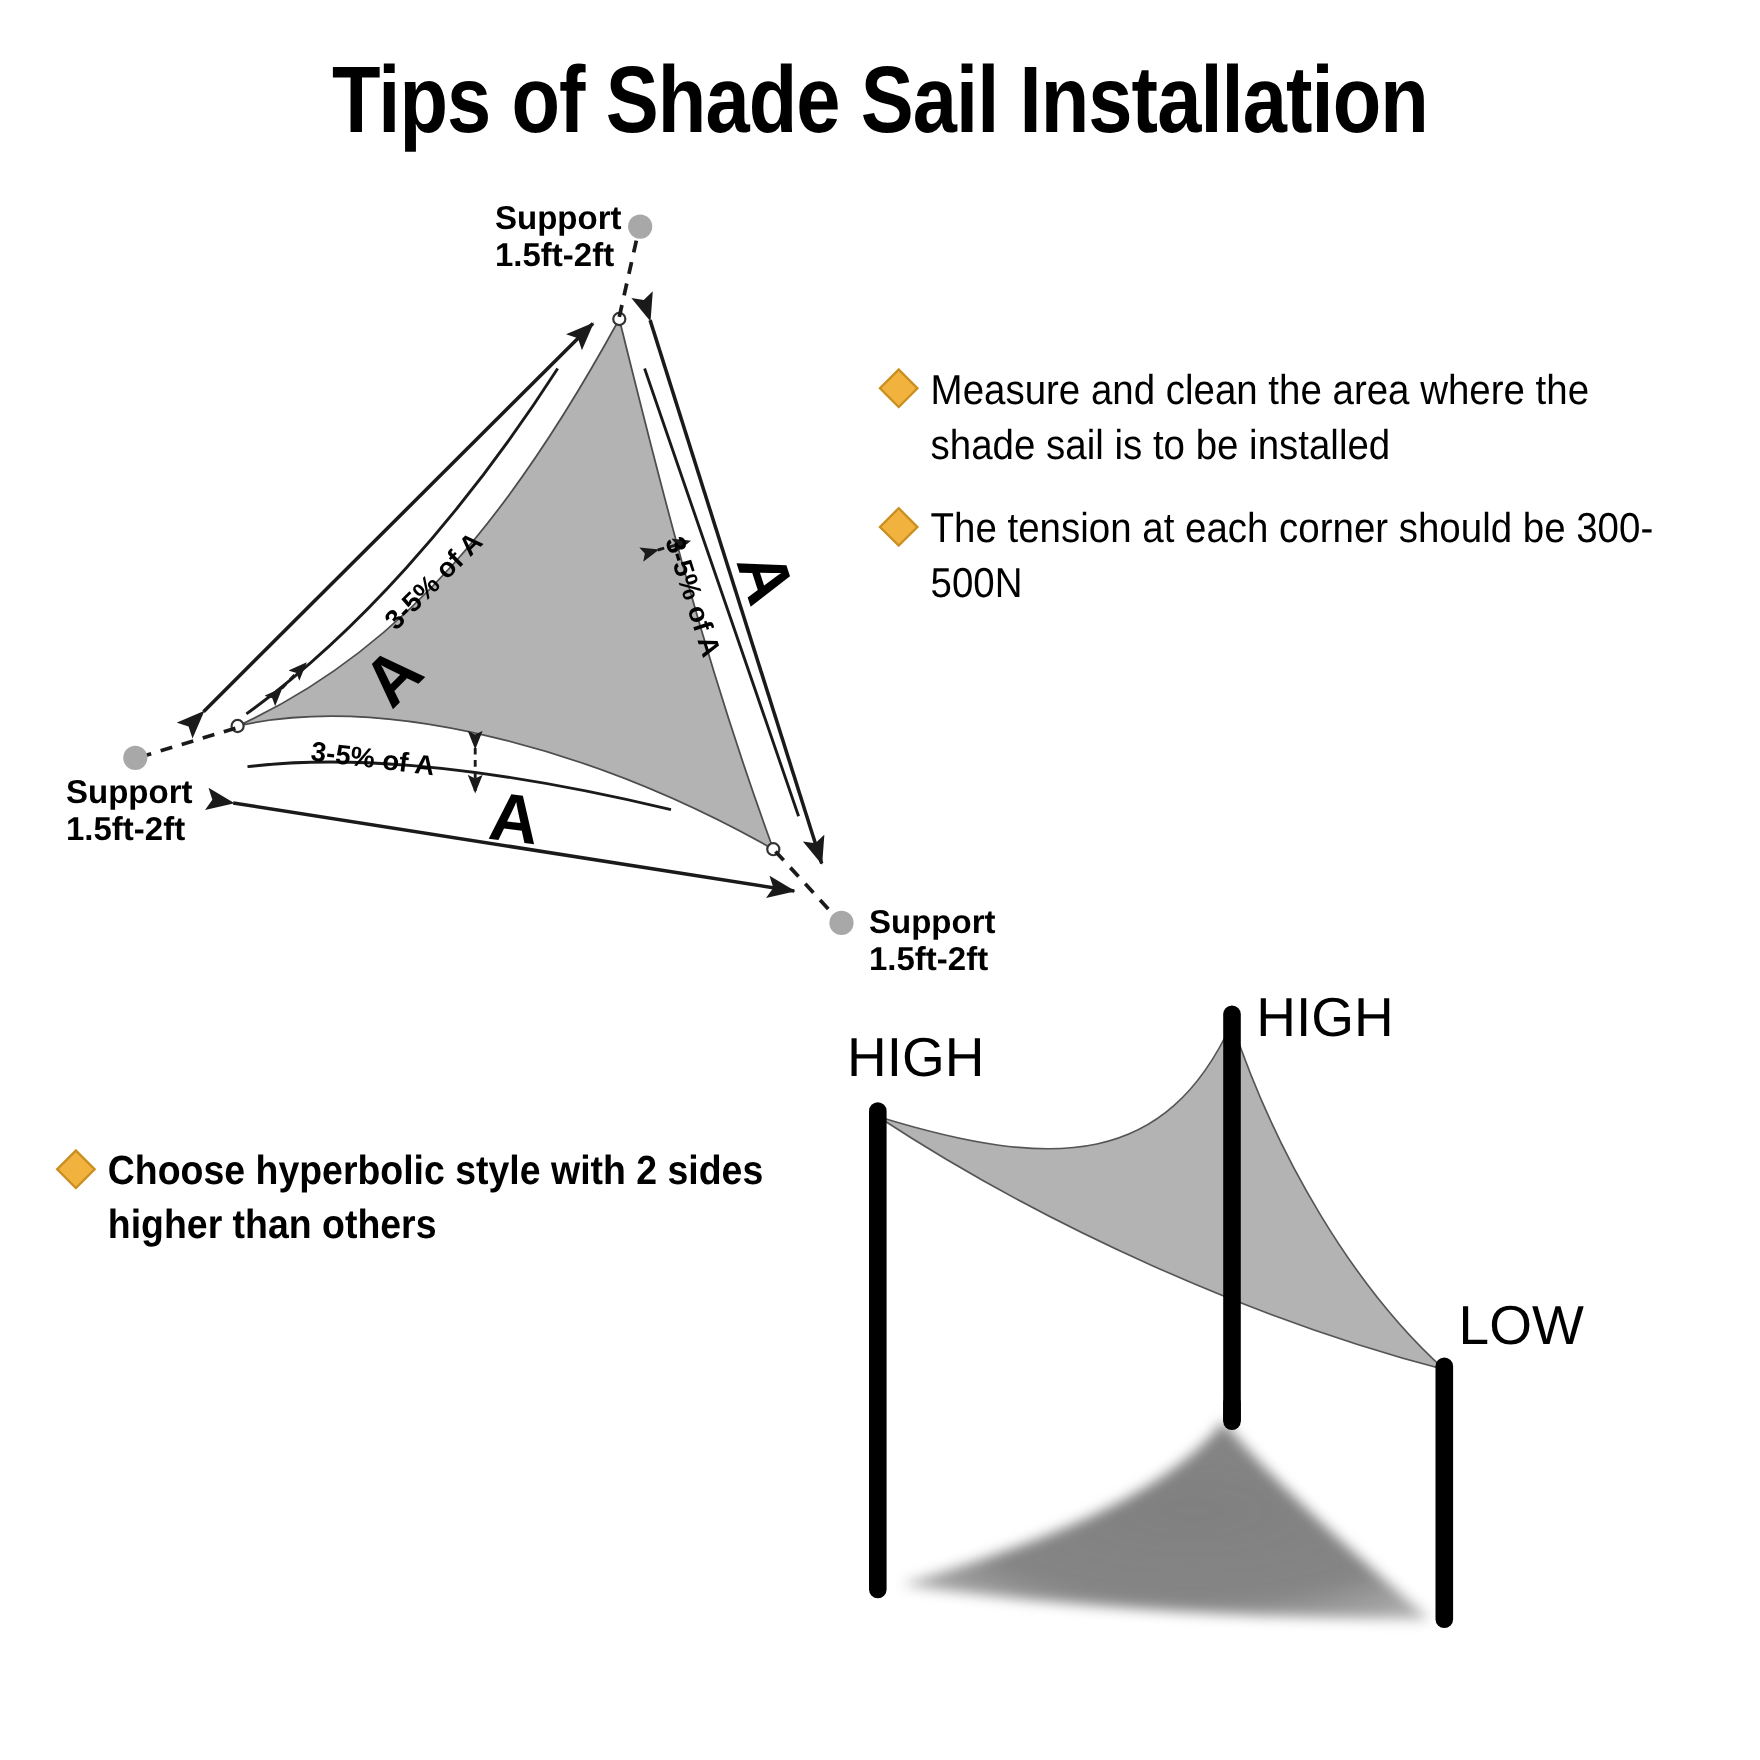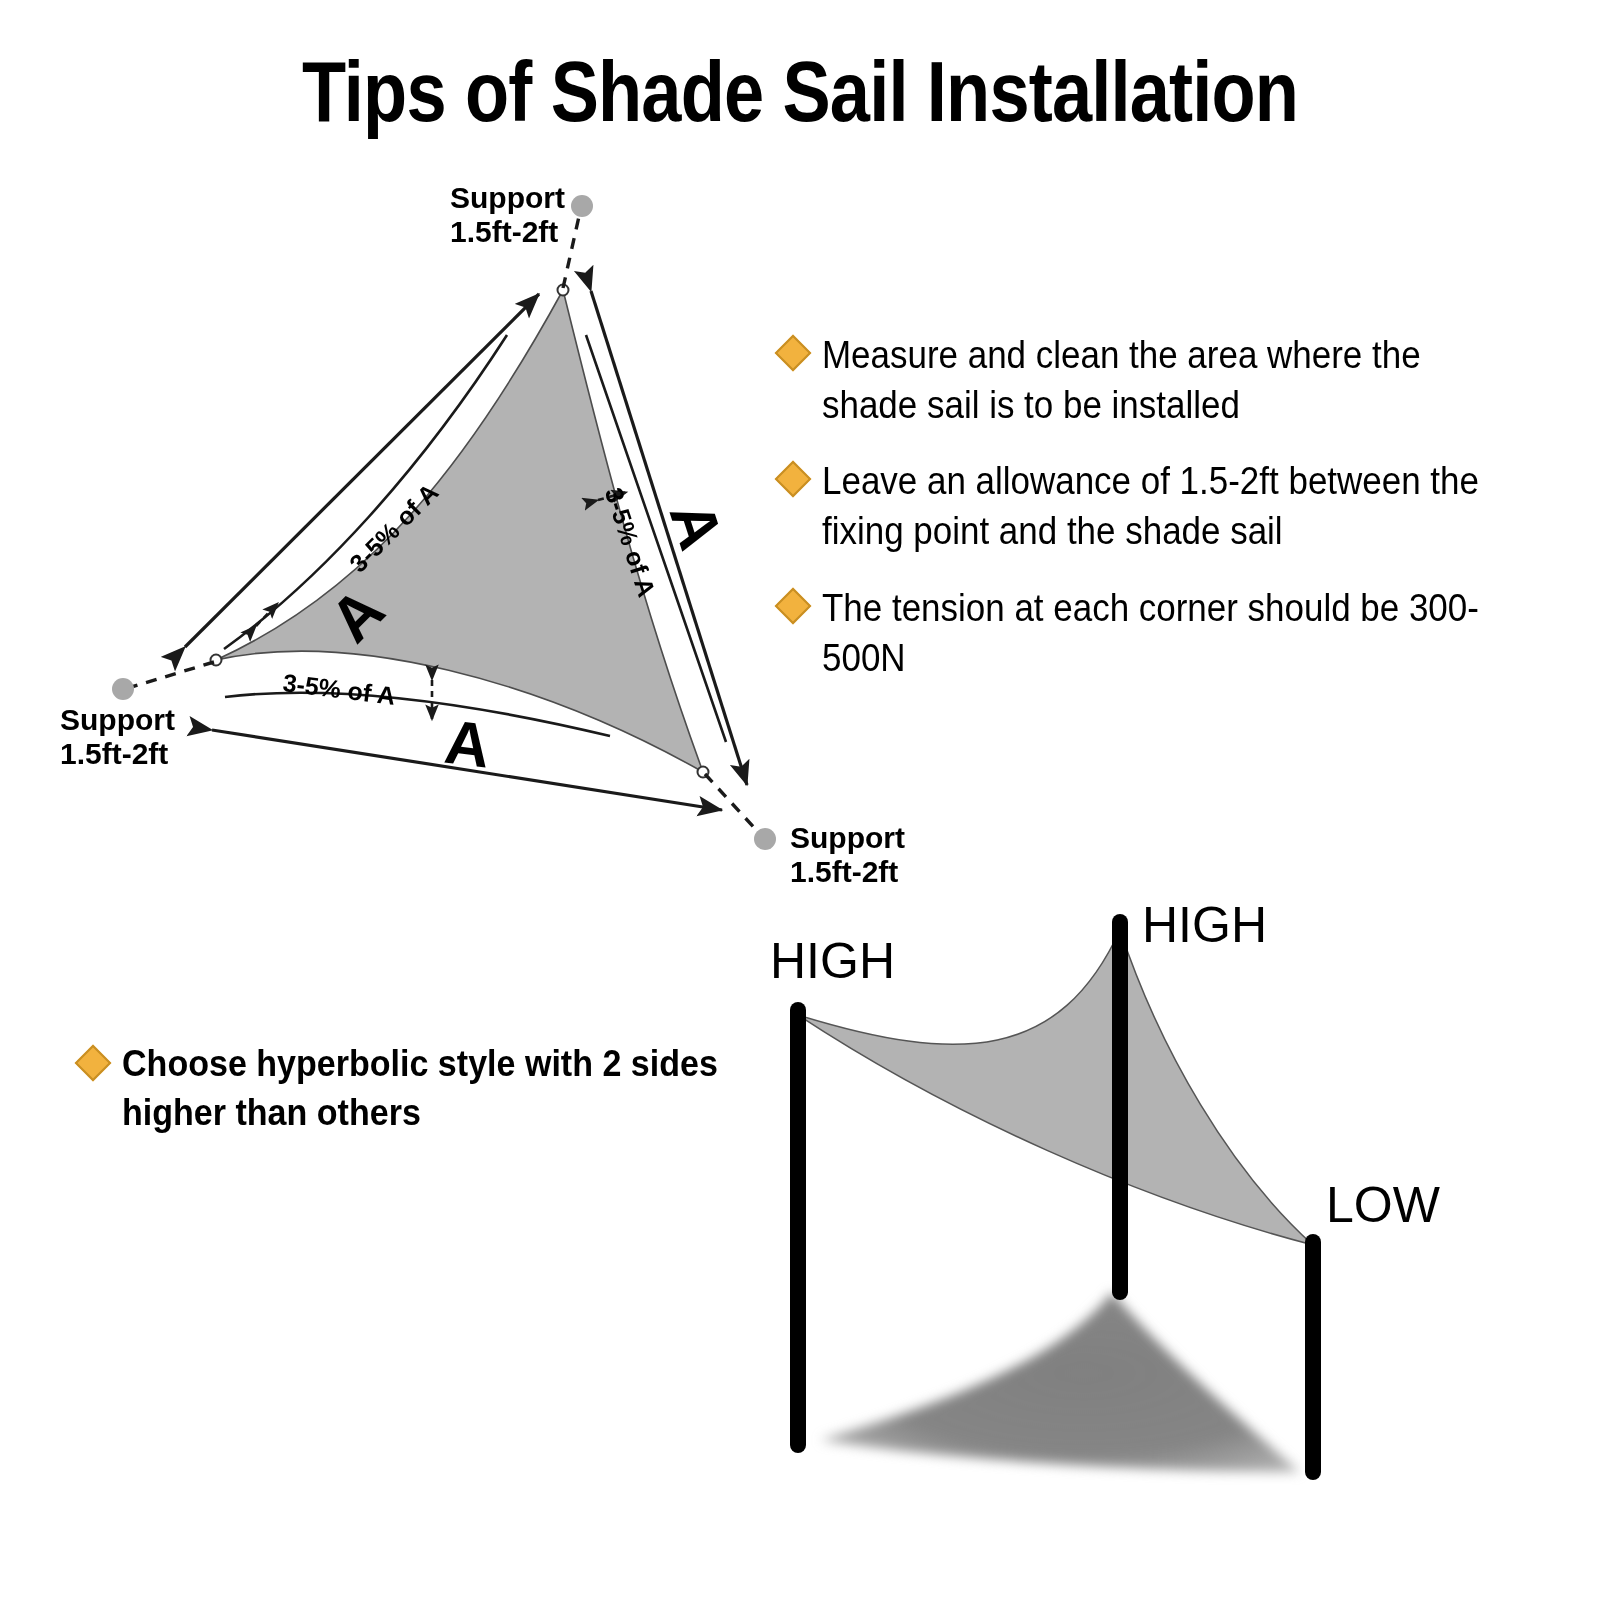--- a/index.html
+++ b/index.html
@@ -50,26 +50,26 @@
     top: 900px;
     width: 840px;
     height: 620px;
   }
 
   
   .bullet-list {
     position: absolute;
   }
   #bullets-right {
-    left: 780px;
+    left: 804px;
     top: 330px;
     width: 760px;
   }
   #bullets-bottom-left {
-    left: 80px;
+    left: 56px;
     top: 1040px;
     width: 700px;
   }
   .bullet-item {
     display: flex;
     align-items: flex-start;
     margin-bottom: 26px;
   }
   #bullets-bottom-left .bullet-item {
     margin-bottom: 32px;
@@ -195,24 +195,20 @@
   <text class="svg-label dim-percent" x="318" y="538" transform="rotate(7 318 538)" text-anchor="middle">3-5% of A</text>
 </svg>
 
 <div id="bullets-right" class="bullet-list">
 
   <div class="bullet-item">
     <span class="bullet-marker"></span>
     <span class="bullet-text">Measure and clean the area where the shade sail is to be installed</span>
   </div>
 
-  <div class="bullet-item">
-    <span class="bullet-marker"></span>
-    <span class="bullet-text">Leave an allowance of 1.5-2ft between the fixing point and the shade sail</span>
-  </div>
 
   <div class="bullet-item">
     <span class="bullet-marker"></span>
     <span class="bullet-text">The tension at each corner should be 300-500N</span>
   </div>
 </div>
 
 <div id="bullets-bottom-left" class="bullet-list">
 
   <div class="bullet-item">

